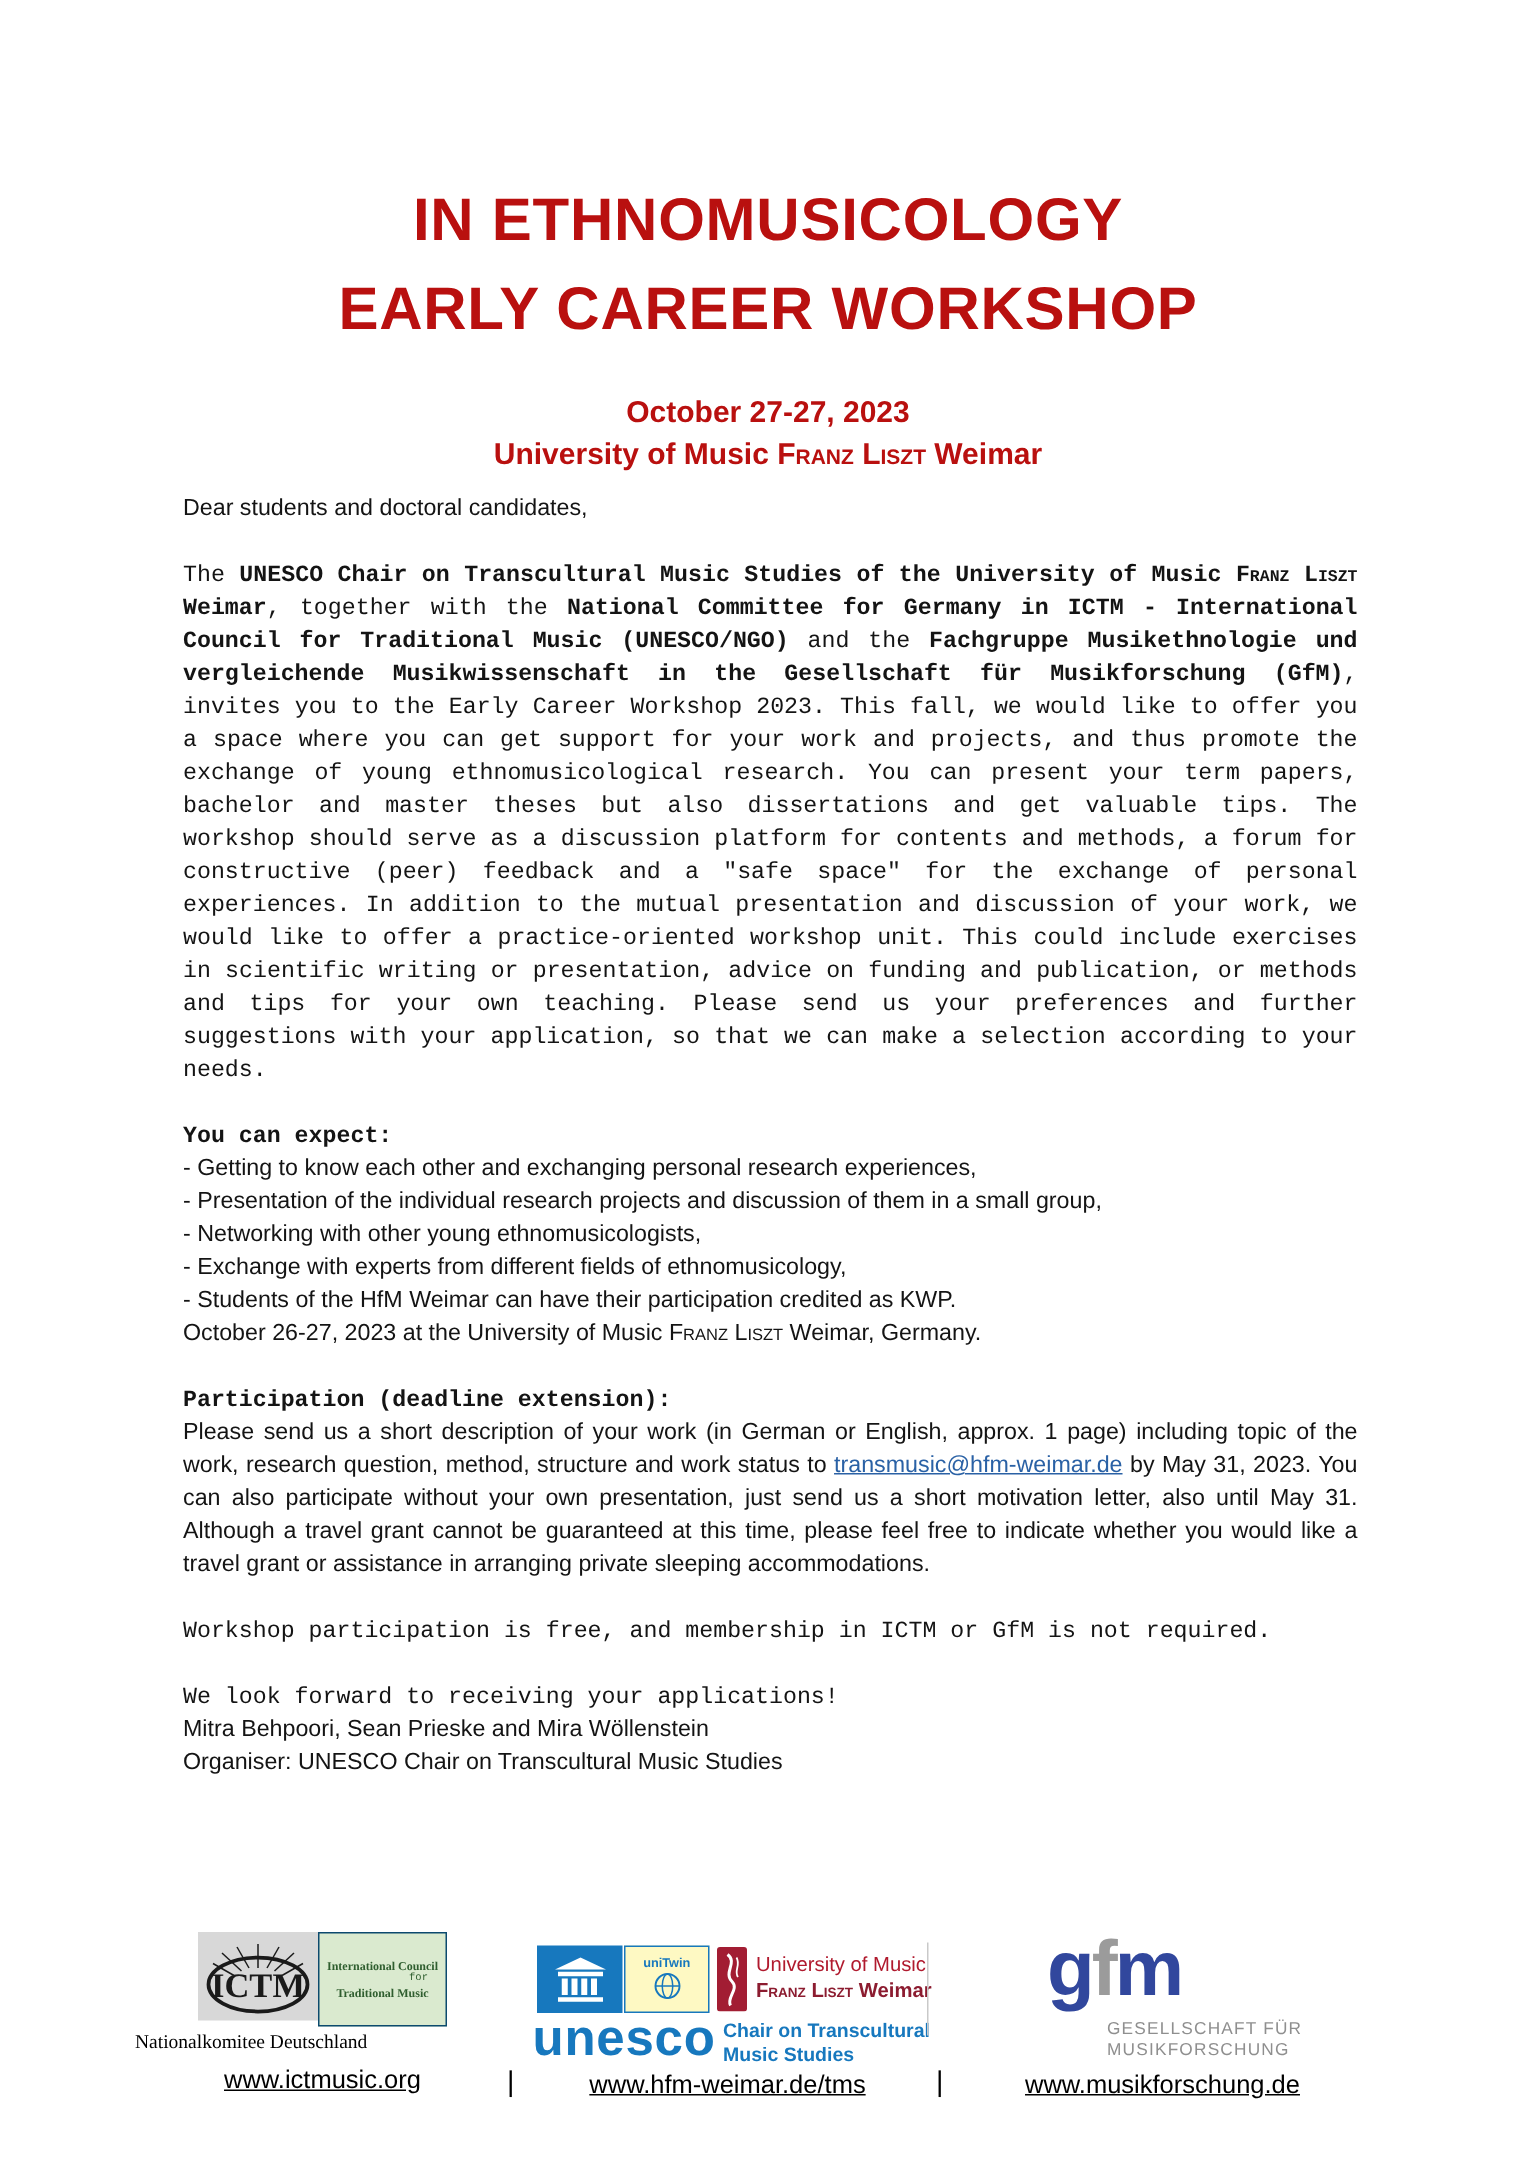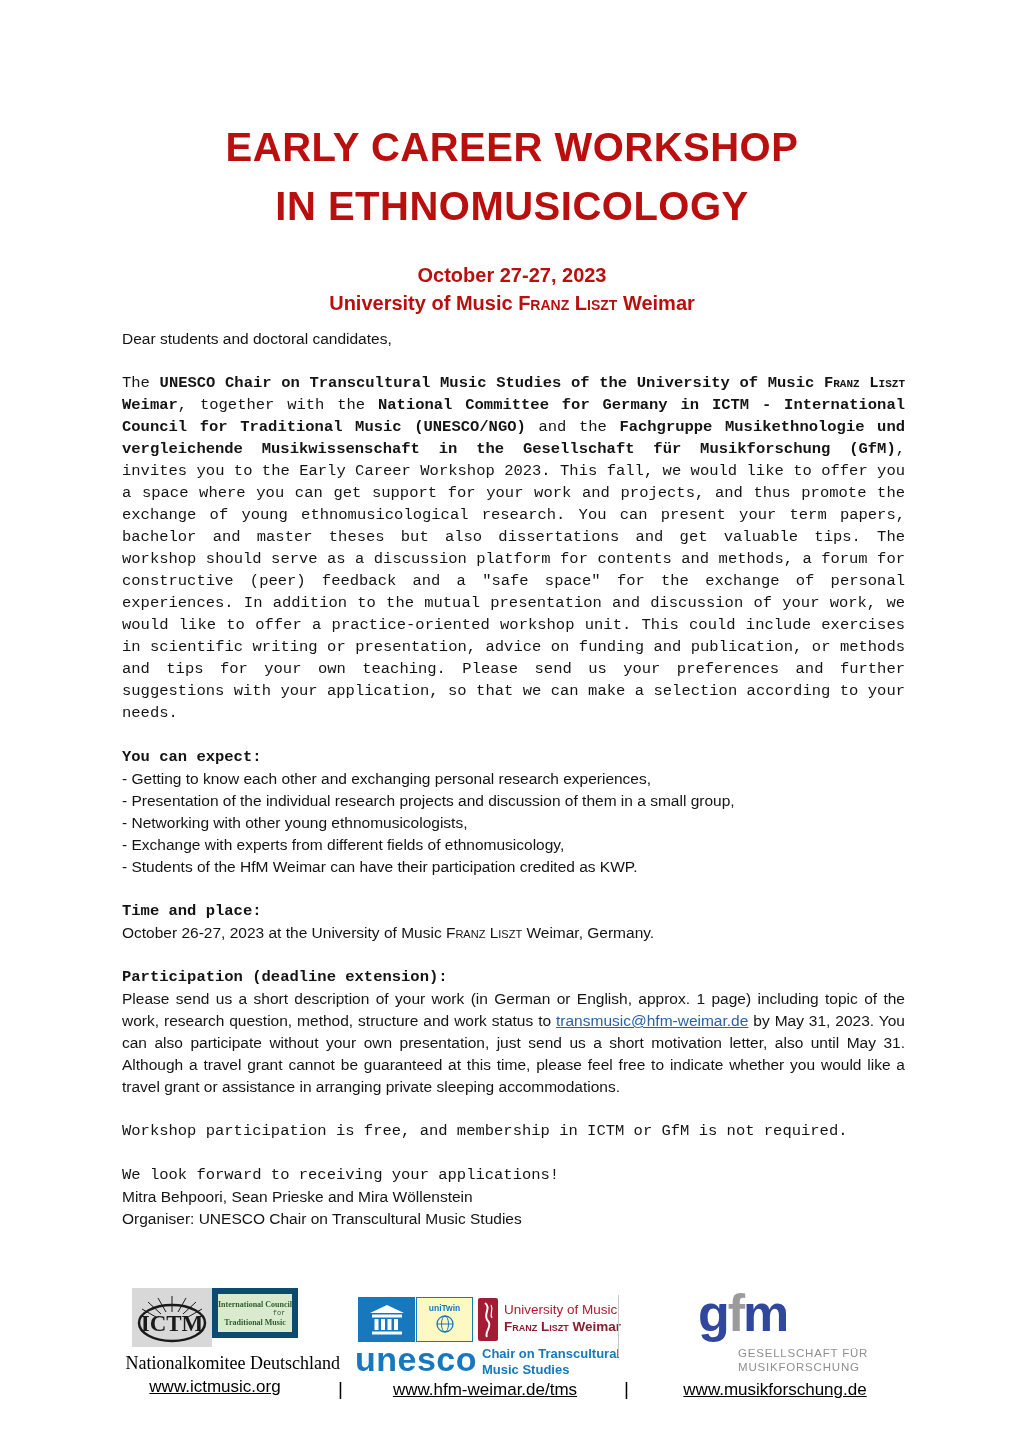--- a/index.html
+++ b/index.html
@@ -28,24 +28,24 @@
   
   .footer{position:absolute;left:0;top:1283px;width:1024px;height:160px;}
   .fcol{position:absolute;top:0;height:130px;}
   .flink{position:absolute;text-align:center;font-size:17px;color:#000;text-decoration:underline;cursor:pointer;}
   .sep{position:absolute;top:95px;font-size:19px;color:#000;}
 
   
   .col-ictm{left:90px;width:250px;}
   .ictm-logo{position:absolute;left:42px;top:5px;display:flex;}
   .ictm-gray{width:80px;height:59px;background:#d8d8d8;display:flex;align-items:center;justify-content:center;}
-  .ictm-green{width:86px;height:50px;background:#daeacf;color:#2f5e2f;display:flex;flex-direction:column;align-items:center;justify-content:center;line-height:9px;border:6px solid #0c4a6e;box-sizing:border-box;}
+  .ictm-green{width:86px;height:63px;background:#daeacf;color:#2f5e2f;display:flex;flex-direction:column;align-items:center;justify-content:center;line-height:9px;border:1px solid #0c4a6e;box-sizing:border-box;}
   .ictm-green .g1{font-size:8px;font-weight:700;font-family:"Liberation Serif",serif;}
   .ictm-green .g2{font-size:7px;font-family:Liberation Mono, monospace;margin-left:48px;}
-  .ictm-caption{position:absolute;left:0;top:70px;width:250px;text-align:right;font-family:"Liberation Serif",serif;font-size:18px;color:#000;}
+  .ictm-caption{position:absolute;left:0;top:70px;width:250px;text-align:left;font-family:"Liberation Serif",serif;font-size:13px;color:#000;}
   .col-ictm .flink{left:0;top:94px;width:250px;}
 
   
   .col-unesco{left:350px;width:292px;}
   .ubox1{position:absolute;left:8px;top:14px;width:57px;height:45px;background:var(--ublue);display:flex;align-items:center;justify-content:center;}
   .ubox2{position:absolute;left:66px;top:14px;width:57px;height:45px;background:#fef9c3;border:1.5px solid var(--ublue);box-sizing:border-box;display:flex;flex-direction:column;align-items:center;justify-content:center;}
   .unitwin-label{font-size:8.5px;font-weight:700;color:var(--ublue);line-height:9px;}
   .uword{position:absolute;left:5px;top:58px;font-size:34px;font-weight:700;color:var(--ublue);letter-spacing:.5px;line-height:36px;}
   .chair{position:absolute;left:132px;top:63px;font-size:13px;font-weight:700;color:var(--ublue);line-height:16px;}
   .hfm-emblem{position:absolute;left:128px;top:15px;}
@@ -63,22 +63,22 @@
   .gfm-name{position:absolute;left:88px;top:63px;color:var(--gfmgray);font-size:11.5px;letter-spacing:.8px;line-height:14px;}
   .col-gfm .flink{left:10px;top:97px;width:230px;}
 
   .sep.s1{left:338px;} .sep.s2{left:624px;}
 </style>
 </head>
 <body>
 
 <div class="header">
   <div class="title">
+    <div>IN ETHNOMUSICOLOGY</div>
     <div>EARLY CAREER WORKSHOP</div>
-    <div>IN ETHNOMUSICOLOGY</div>
   </div>
   <div class="subtitle">
     <div>October 27-27, 2023</div>
     <div><span>University of Music </span><span class="sc">Franz Liszt</span><span> Weimar</span></div>
   </div>
 </div>
 
 <div class="content">
   <p>Dear students and doctoral candidates,</p>
 
@@ -86,21 +86,20 @@
 
   <p class="gap head">You can expect:</p>
   <div class="bullets">
     <div>- Getting to know each other and exchanging personal research experiences,</div>
     <div>- Presentation of the individual research projects and discussion of them in a small group,</div>
     <div>- Networking with other young ethnomusicologists,</div>
     <div>- Exchange with experts from different fields of ethnomusicology,</div>
     <div>- Students of the HfM Weimar can have their participation credited as KWP.</div>
   </div>
 
-  <p class="gap head">Time and place:</p>
   <p><span>October 26-27, 2023 at the University of Music </span><span class="sc">Franz Liszt</span><span> Weimar, Germany.</span></p>
 
   <p class="gap head">Participation (deadline extension):</p>
   <p><span>Please send us a short description of your work (in German or English, approx. 1 page) including topic of the work, research question, method, structure and work status to </span><a class="email">transmusic@hfm-weimar.de</a><span> by May 31, 2023. You can also participate without your own presentation, just send us a short motivation letter, also until May 31. Although a travel grant cannot be guaranteed at this time, please feel free to indicate whether you would like a travel grant or assistance in arranging private sleeping accommodations.</span></p>
 
   <p class="gap">Workshop participation is free, and membership in ICTM or GfM is not required.</p>
 
   <p class="gap">We look forward to receiving your applications!</p>
   <p>Mitra Behpoori, Sean Prieske and Mira Wöllenstein</p>
 

